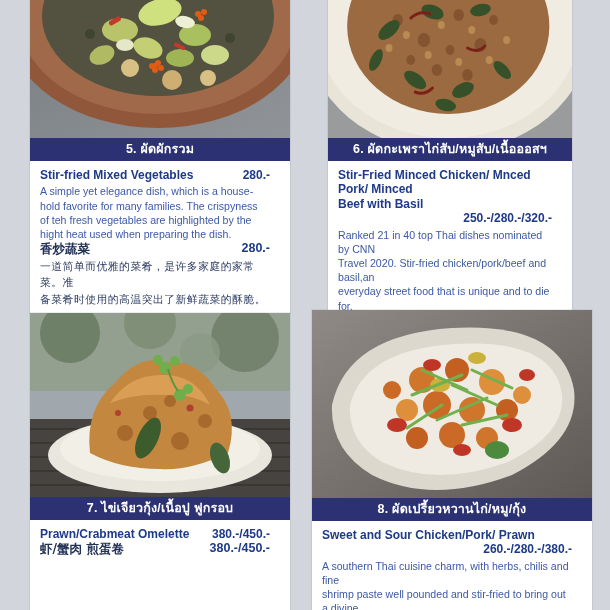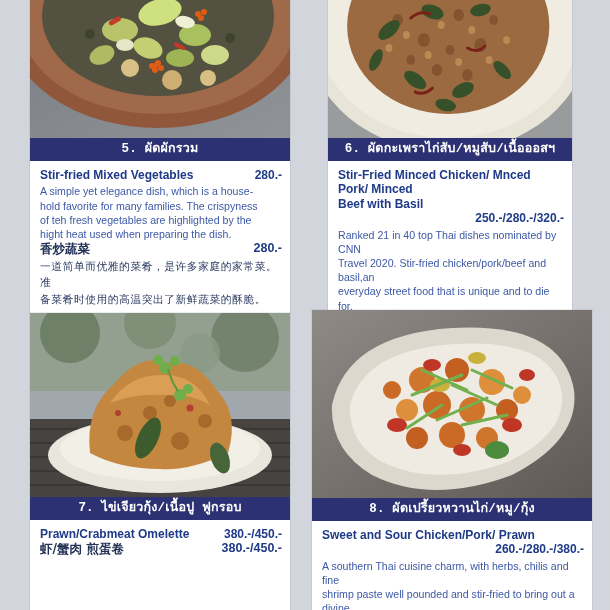--- a/index.html
+++ b/index.html
@@ -10,23 +10,23 @@
   }
   .card{
     position:absolute;background:#ffffff;
     box-shadow:0 0 0 1px rgba(120,125,145,.15);
   }
   .photo{display:block;width:100%;}
   .banner{
     background:#2b3172;color:#ffffff;
     height:23px;line-height:23px;text-align:center;
     font-size:12.5px;font-weight:bold;letter-spacing:.2px;
-    white-space:nowrap;overflow:hidden;font-family:Liberation Mono, monospace;
-  }
-  .content{padding:7px 8px 6px 10px;}
+    white-space:nowrap;overflow:hidden;
+  }
+  .content{padding:7px 20px 6px 10px;}
   .head{
     display:flex;flex-wrap:wrap;justify-content:space-between;
     align-items:flex-end;color:#1e3a88;font-weight:bold;font-size:12px;
     line-height:1.2;
   }
   .head .name{white-space:pre-line;}
   .head .price{margin-left:auto;white-space:nowrap;padding-left:6px;}
   .desc{
     color:#3d59a6;font-size:10.6px;line-height:1.34;margin-top:2px;
     white-space:pre-line;

